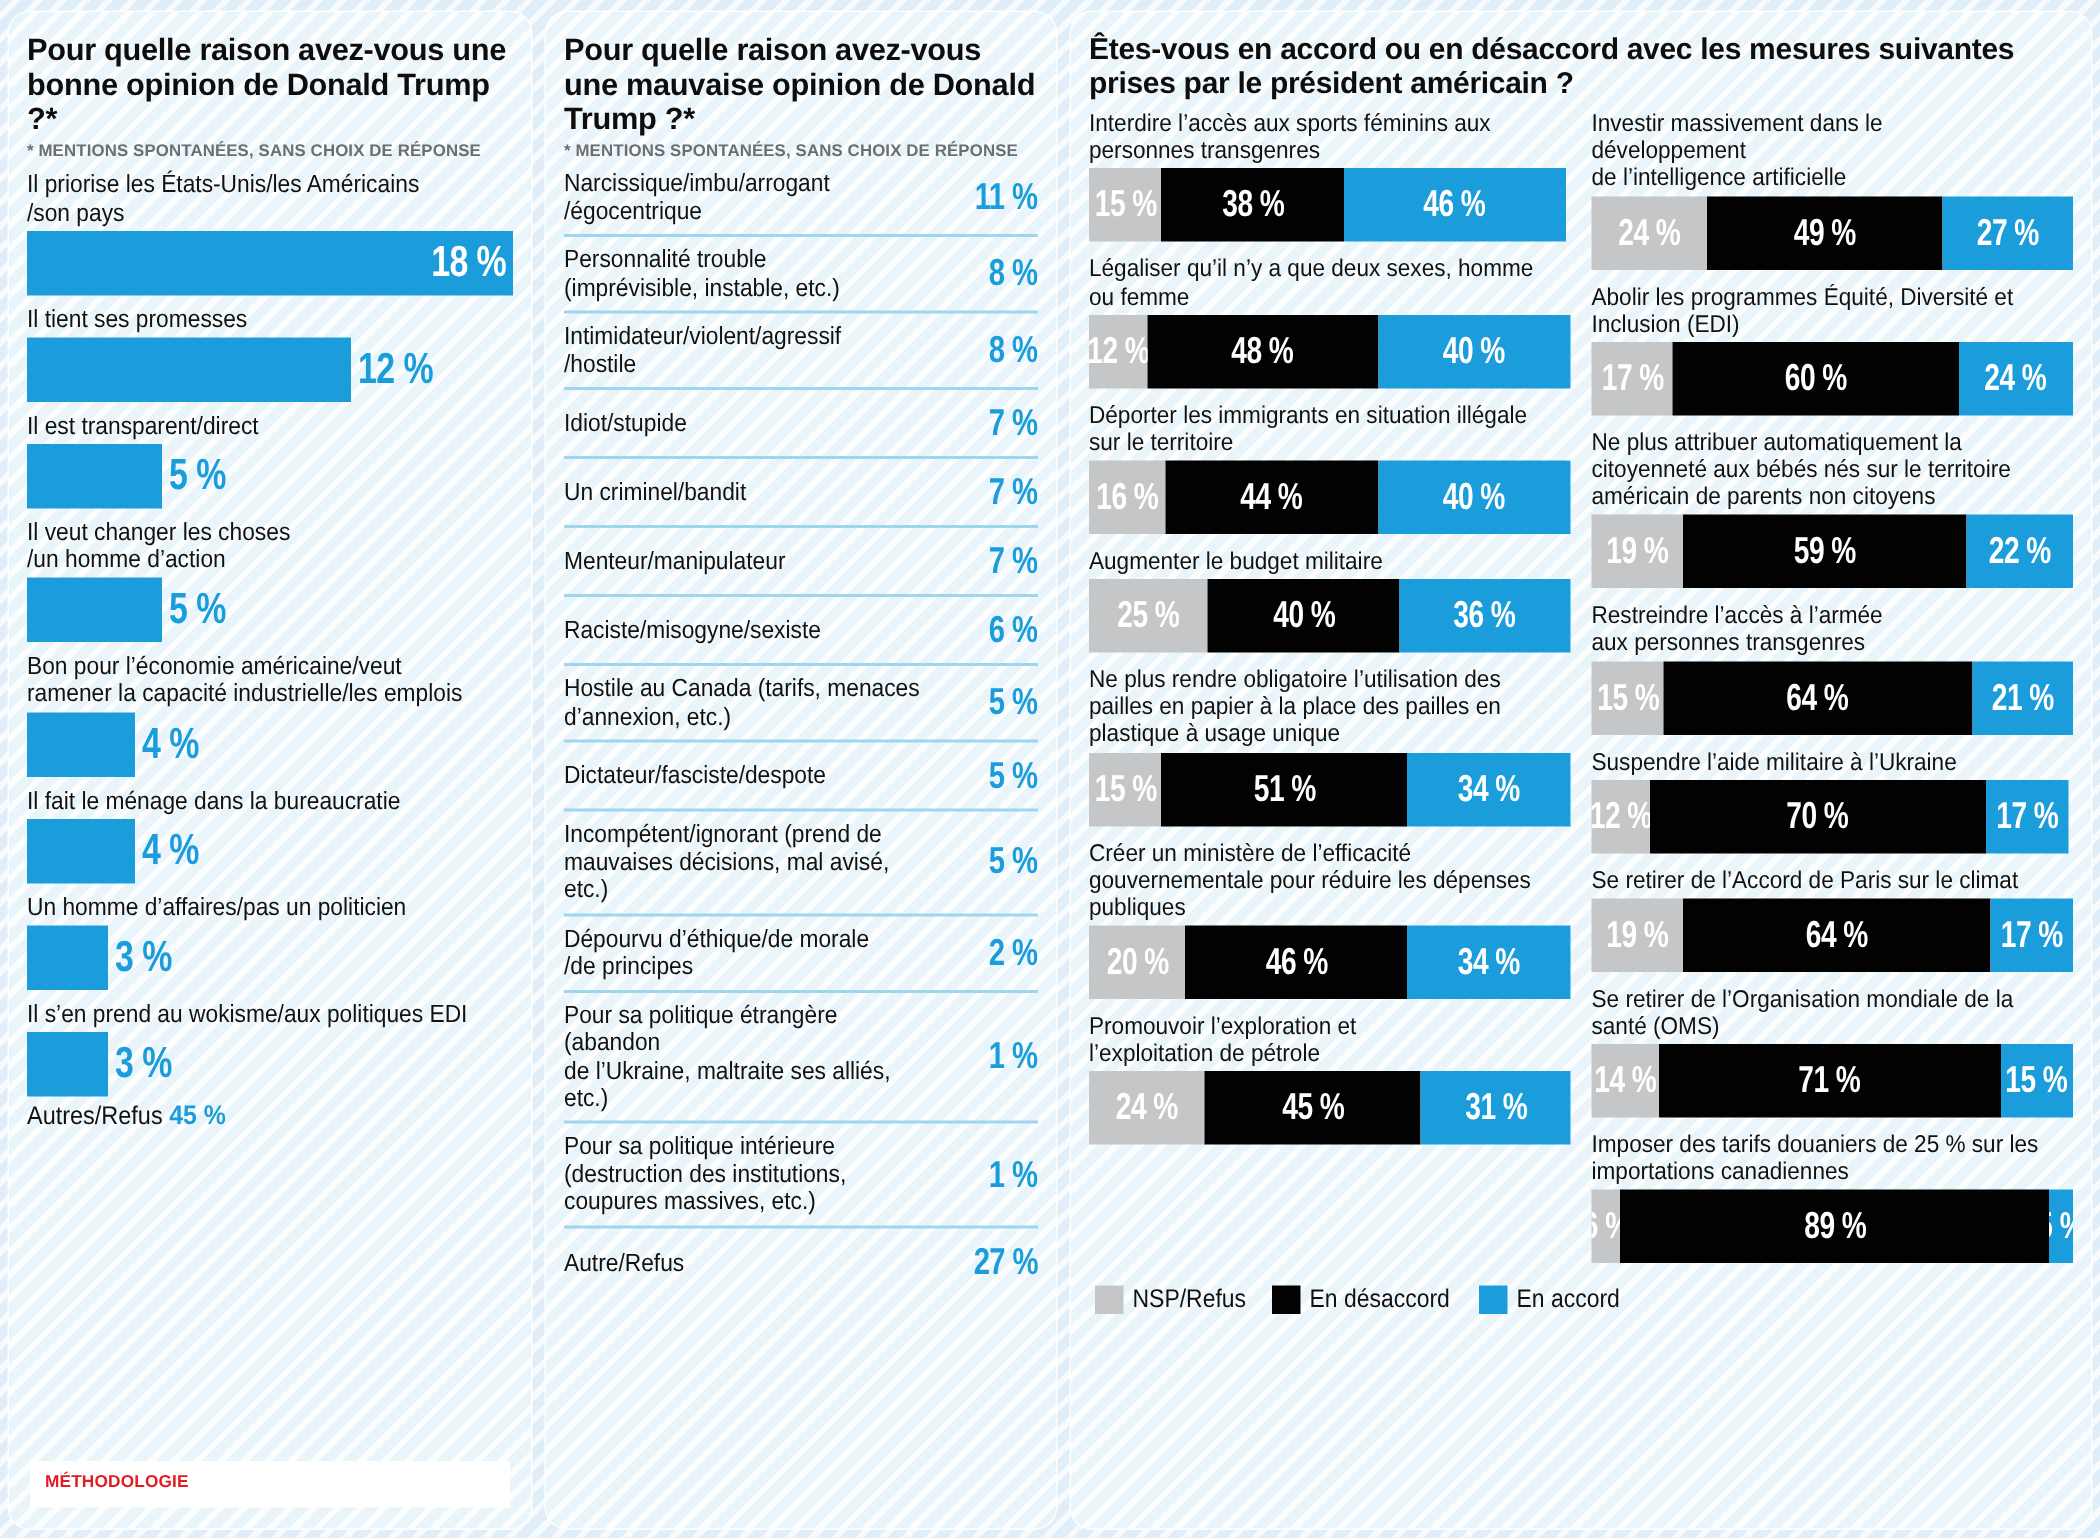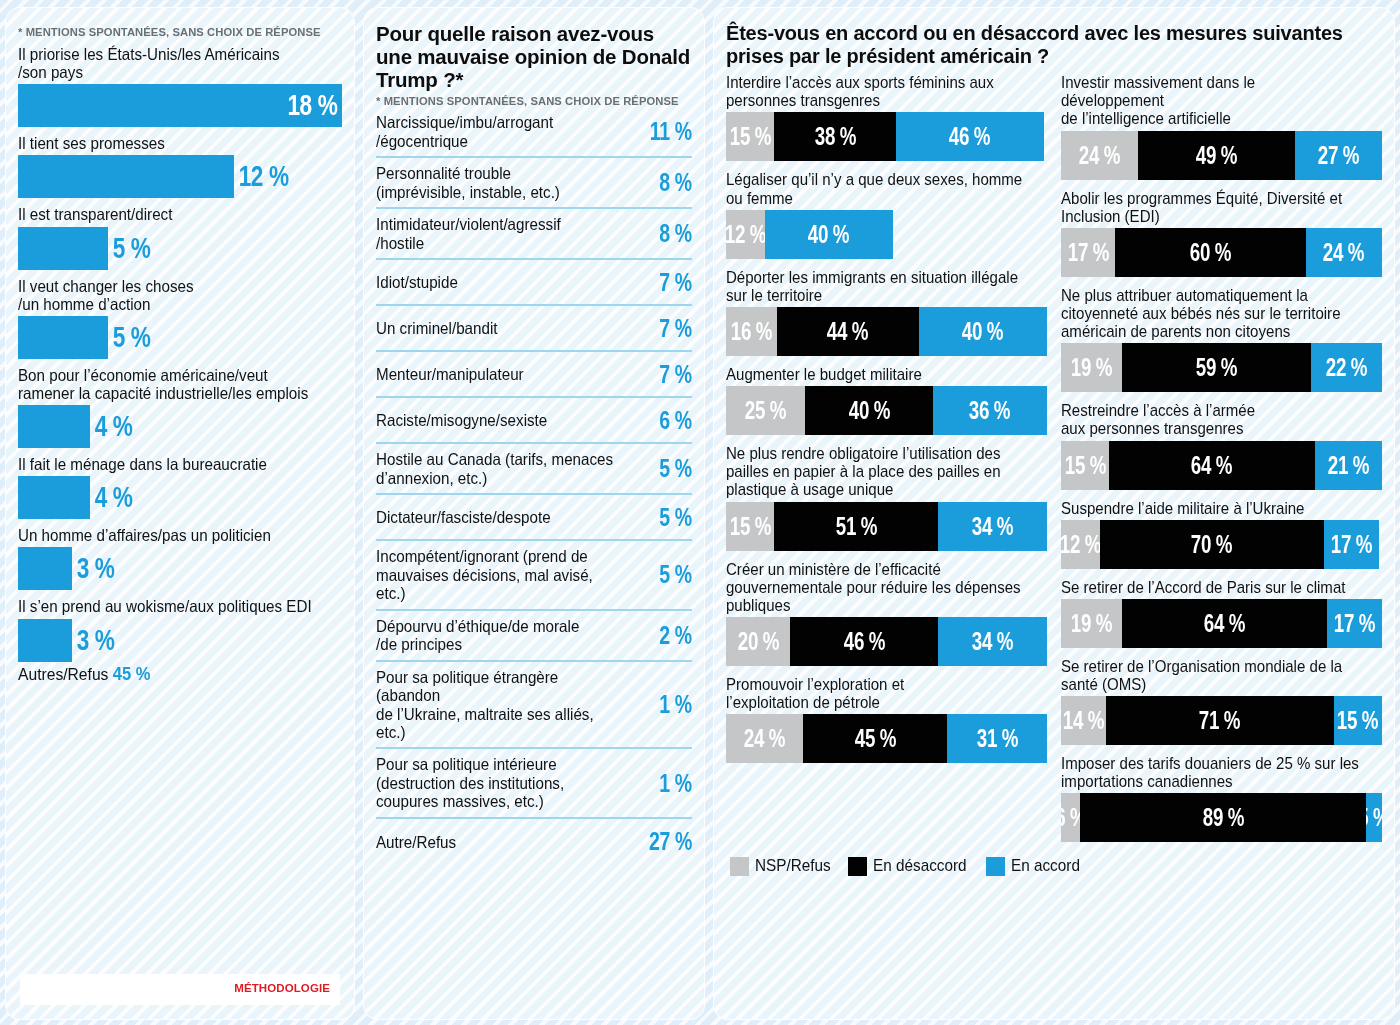--- a/index.html
+++ b/index.html
@@ -127,21 +127,20 @@
   .autres b { color: #1b9ddb; font-size: 18px; }
 
   
   .method {
     position: absolute;
     left: 14px;
     right: 14px;
     bottom: 14px;
     background: #ffffff;
     padding: 8px 10px 9px 10px;
-    text-align: right;
   }
   .method-title {
     font-family: "Liberation Sans", sans-serif;
     font-weight: bold;
     font-size: 11.5px;
     color: #e11b22;
     letter-spacing: 0.1px;
     margin-bottom: 2px;
   }
   .method-body {
@@ -238,20 +237,21 @@
     white-space: nowrap;
   }
 </style>
 </head>
 <body>
 
 <div class="board">
 
   <section class="panel col-a">
     <div class="panel-pad">
+      <h2 class="q-title">Pour quelle raison avez-vous une bonne opinion de Donald Trump ?*</h2>
       <div class="q-sub">* MENTIONS SPONTANÉES, SANS CHOIX DE RÉPONSE</div>
       <div id="good-bars">
           <div class="barblock">
             <div class="bar-label">Il priorise les États-Unis/les Américains
 /son pays</div>
             <div class="bar-row">
               <div class="bar-fill" style="width: 372px;">
                 <div class="bar-val">18 %</div>
               </div>
             </div>
@@ -409,20 +409,23 @@
                 </div>
               </div>
             </div>
             <div class="stk">
               <div class="stk-label">Légaliser qu’il n’y a que deux sexes, homme
 ou femme</div>
               <div class="stk-bar">
                 <div class="seg seg-nsp" style="width: 12%;">
                   <span class="seg-txt">12 %</span>
                 </div>
+                <div class="seg seg-dis" style="width: 48%;">
+                  <span class="seg-txt">48 %</span>
+                </div>
                 <div class="seg seg-agr" style="width: 40%;">
                   <span class="seg-txt">40 %</span>
                 </div>
               </div>
             </div>
             <div class="stk">
               <div class="stk-label">Déporter les immigrants en situation illégale
 sur le territoire</div>
               <div class="stk-bar">
                 <div class="seg seg-nsp" style="width: 16%;">

